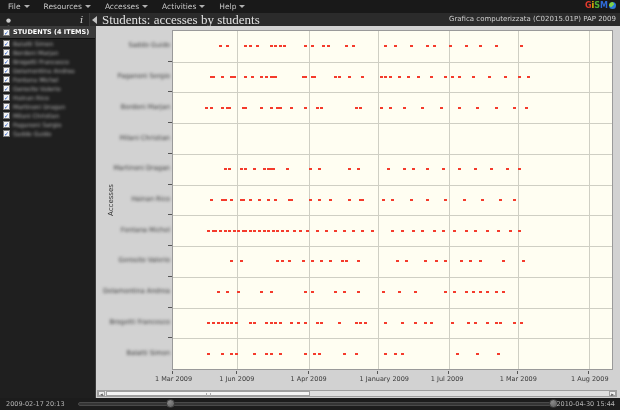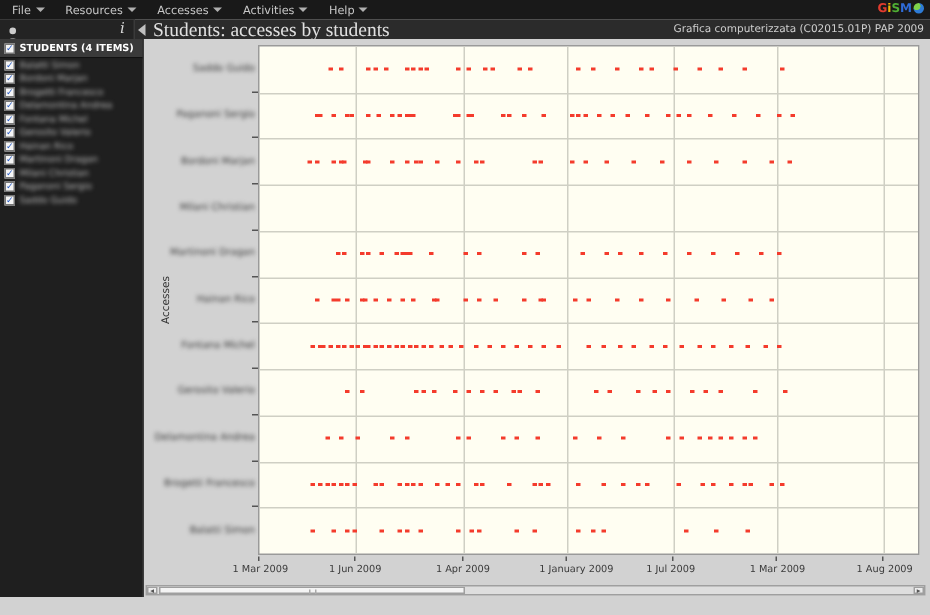--- a/index.html
+++ b/index.html
@@ -518,14 +518,21 @@
     </div>
 
   <div id="hscroll">
     <span id="scroll-left" class="scroll-arrow">◂</span>
     <div id="scroll-thumb">
       <span id="scroll-grip"></span>
     </div>
     <span id="scroll-right" class="scroll-arrow">▸</span>
   </div>
 
+  <div id="statusbar">
+    <span id="time-start">2009-02-17 20:13</span>
+    <div id="slider-track"></div>
+    <span id="handle-start" class="slider-handle"></span>
+    <span id="handle-end" class="slider-handle"></span>
+    <span id="time-end">2010-04-30 15:44</span>
+  </div>
 
 </div>
 
 </body></html>

